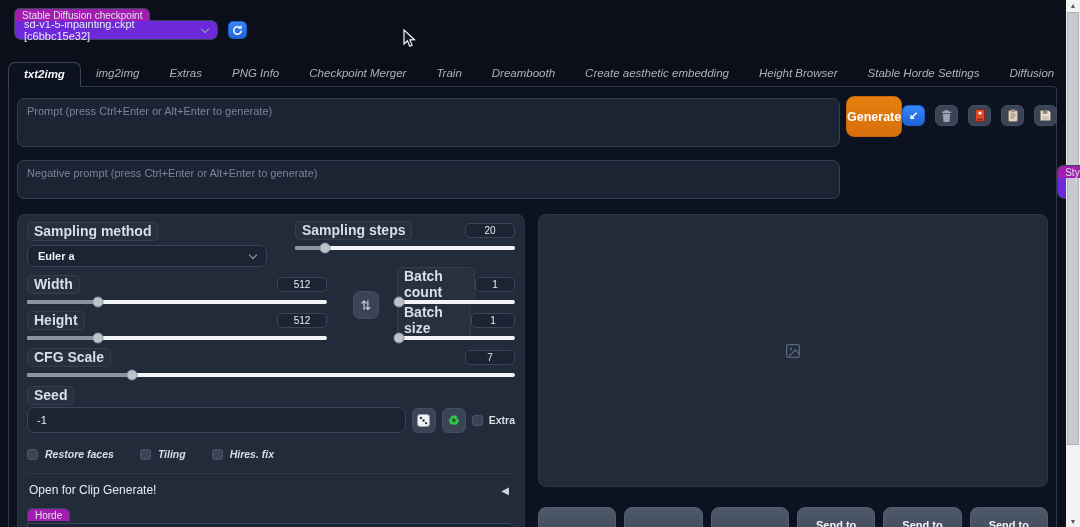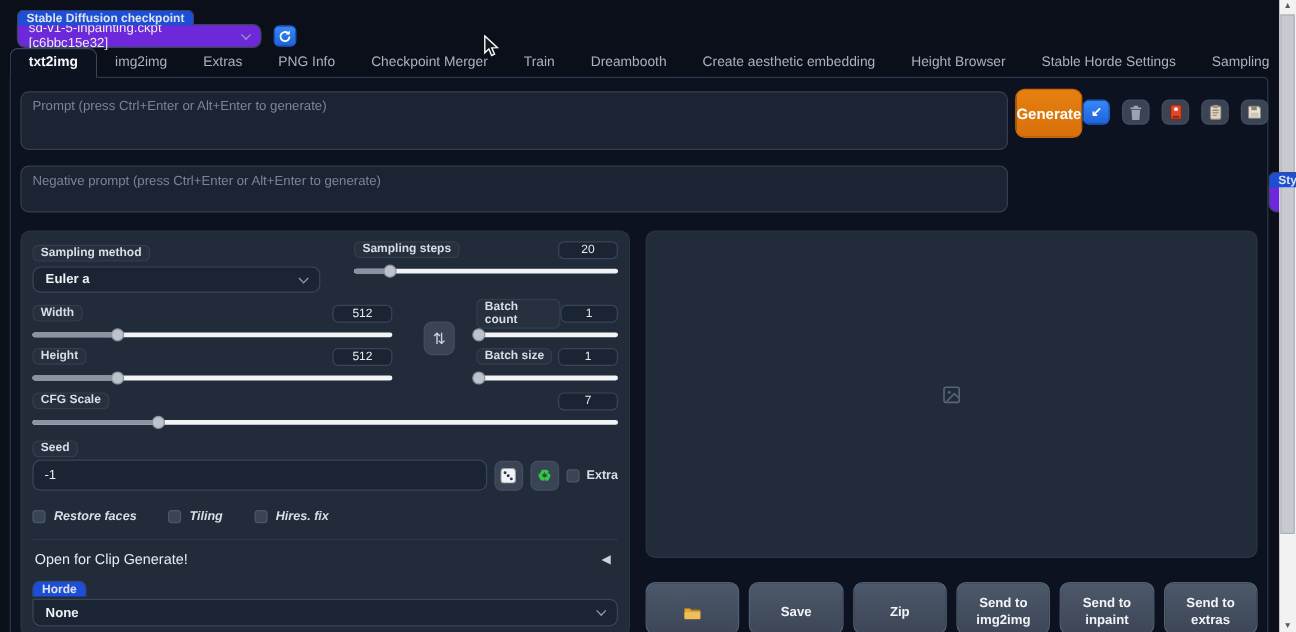--- a/index.html
+++ b/index.html
@@ -9,39 +9,39 @@
     font-family:"Liberation Sans", sans-serif;
     position:relative;
     color:#e5e9ef;
   }
   .app { position:absolute; left:8px; top:0; width:1049px; }
 
   
   .header-row { display:flex; align-items:flex-end; gap:10px; padding:8px 0 0 6px; }
   .chk-block { display:flex; flex-direction:column; align-items:flex-start; }
   .pill-label {
-    font-size:10px; font-weight:bold; color:#dde2ea;
-    background:#1d4ed8; border:1px solid #3a4557; border-bottom:none;
+    font-size:10px; font-weight:normal; color:#dde2ea;
+    background:#a21caf; border:1px solid #3a4557; border-bottom:none;
     border-radius:6px 6px 0 0; padding:1px 7px 0; margin-bottom:-1px; z-index:2;
   }
   .select-box {
     background:#6d28d9; border:1px solid #3a4557; border-radius:0 7px 7px 7px;
     display:flex; align-items:center; justify-content:space-between;
     padding:0 9px; font-size:11px; color:#e8ebf0;
   }
   .chk-select { width:204px; height:20px; }
   .chev { width:6px; height:6px; border-right:1.5px solid #97a1b1; border-bottom:1.5px solid #97a1b1; transform:rotate(45deg); margin-top:-3px; flex:none; }
   .blue-btn {
     background:linear-gradient(#3787f8,#1f63d9); border:1px solid #1d5dcd; border-radius:5px;
     display:flex; align-items:center; justify-content:center; cursor:pointer;
   }
   .chk-refresh { width:19px; height:18px; margin-bottom:1px; }
 
   
-  .tabs { display:flex; align-items:center; margin-top:0; font-size:11.5px; color:#aab2bf; }
+  .tabs { display:flex; align-items:flex-start; margin-top:22px; font-size:11.5px; color:#aab2bf;font-style:italic; }
   .tab { padding:5px 15px 6px; cursor:pointer; white-space:nowrap; }
   .tab.active {
     border:1px solid #3a4557; border-bottom:1px solid #0d1220; border-radius:7px 7px 0 0;
     color:#f4f6f8; font-weight:bold; background:#0d1220; margin-bottom:-1px; z-index:2;
   }
 
   
   .content { border:1px solid #2e394b; border-radius:0 4px 4px 4px; background:#0d1220; padding:9px 8px; height:520px; }
 
   .top-row { display:flex; gap:6px; }
@@ -73,21 +73,21 @@
   .styles-select { width:168px; height:22px; border-radius:0 7px 7px 7px; justify-content:flex-end; }
   .drop-caret { color:#c8cfda; font-size:9px; }
   .styles-refresh { width:22px; height:21px; }
 
   
   .main-row { display:flex; gap:13px; margin-top:15px; }
   .settings-panel {
     width:508px; background:#212b3a; border:1px solid #2a3445; border-radius:8px; padding:7px 9px 8px;
   }
   .f-label {
-    font-size:10px; font-weight:bold; color:#d9dee6; background:#26303f;
+    font-size:14px; font-weight:bold; color:#d9dee6; background:#26303f;
     border:1px solid rgba(255,255,255,0.07); border-radius:5px; padding:0 6px 1px; display:inline-block;
   }
   .row1 { display:flex; gap:28px; }
   .colA { width:240px; }
   .colB { flex:1; }
   .dropdown {
     height:22px; background:#1b2433; border:1px solid #3a4557; border-radius:7px; margin-top:4px;
     display:flex; align-items:center; justify-content:space-between; padding:0 10px;
     font-size:11px; font-weight:bold; color:#eef1f5; cursor:pointer;
   }
@@ -182,21 +182,21 @@
     <div class="tab active">txt2img</div>
     <div class="tab">img2img</div>
     <div class="tab">Extras</div>
     <div class="tab">PNG Info</div>
     <div class="tab">Checkpoint Merger</div>
     <div class="tab">Train</div>
     <div class="tab">Dreambooth</div>
     <div class="tab">Create aesthetic embedding</div>
     <div class="tab">Height Browser</div>
     <div class="tab">Stable Horde Settings</div>
-    <div class="tab">Sampling</div>
+    <div class="tab">Diffusion</div>
     <div class="tab">Extensions</div>
   </div>
 
   <div class="content">
 
     <div class="top-row">
       <div class="prompts">
         <textarea class="prompt-ta" placeholder="Prompt (press Ctrl+Enter or Alt+Enter to generate)" style=""></textarea>
         <textarea class="neg-ta" placeholder="Negative prompt (press Ctrl+Enter or Alt+Enter to generate)" style=""></textarea>
       </div>

